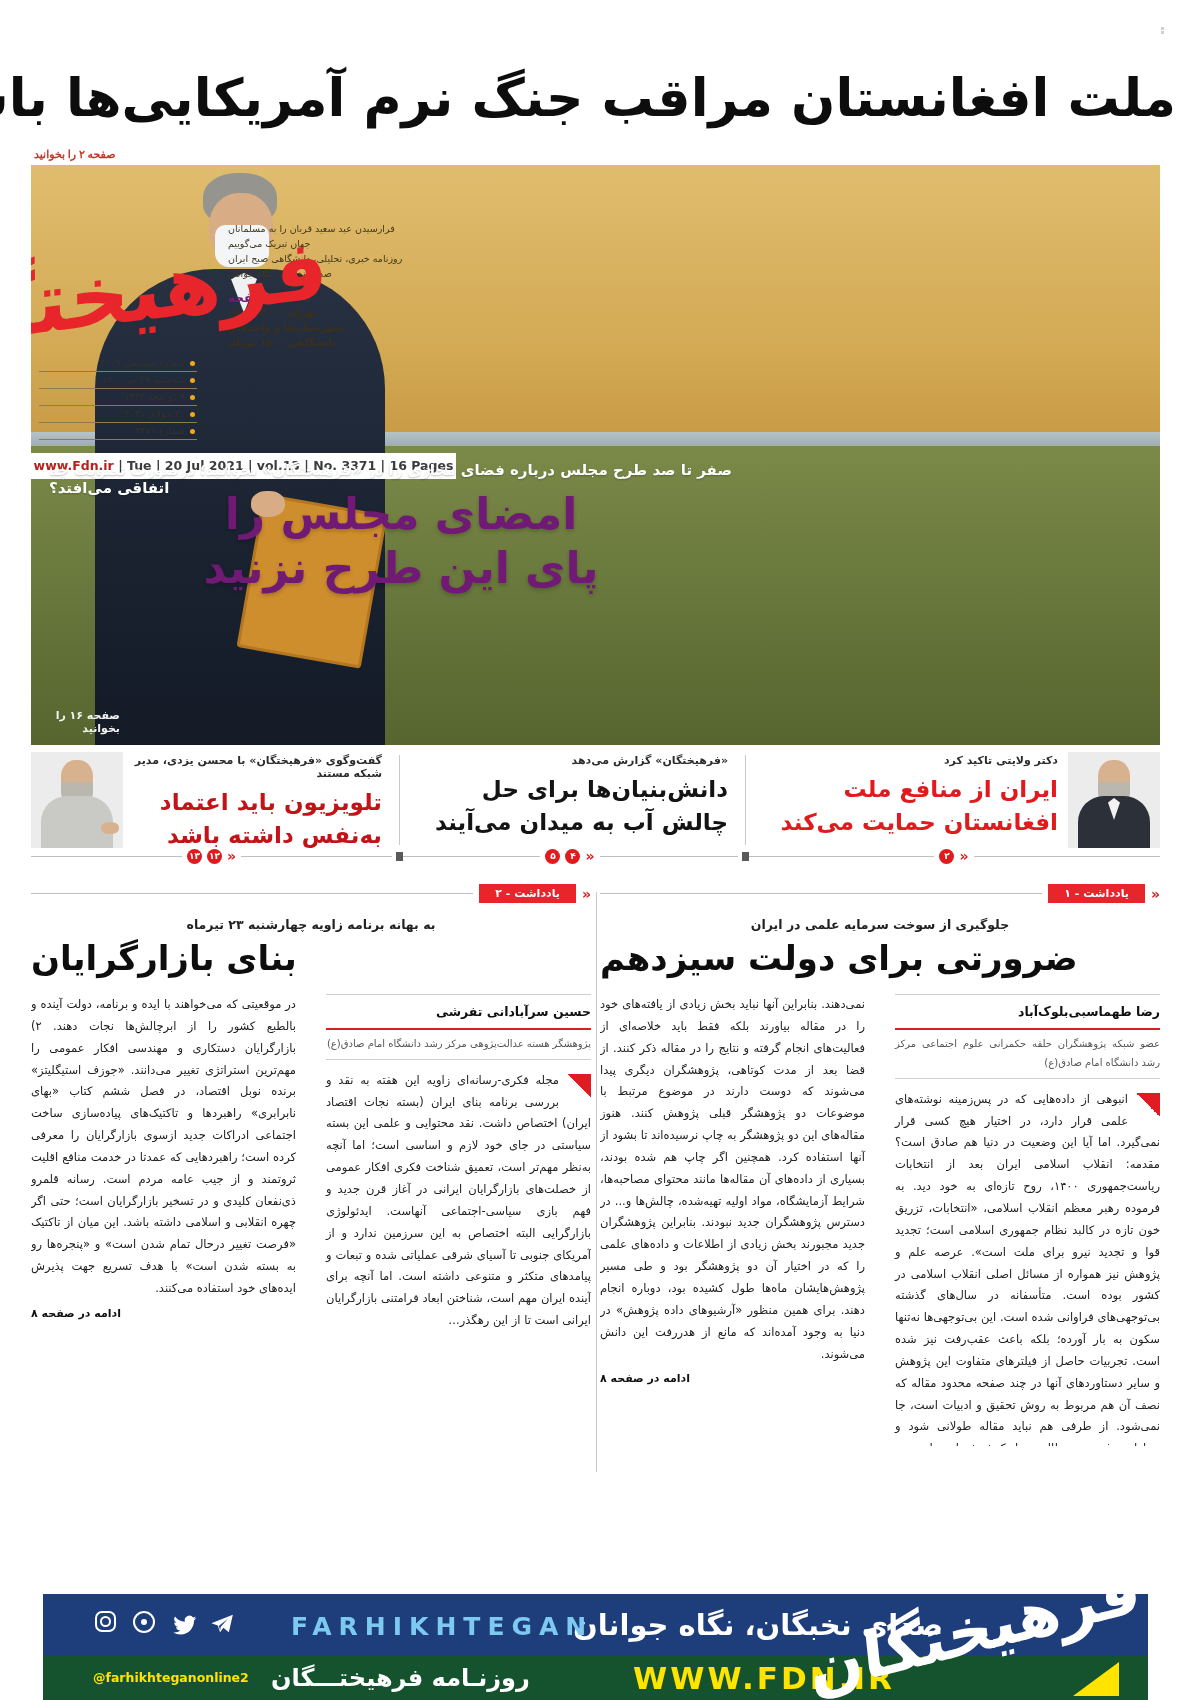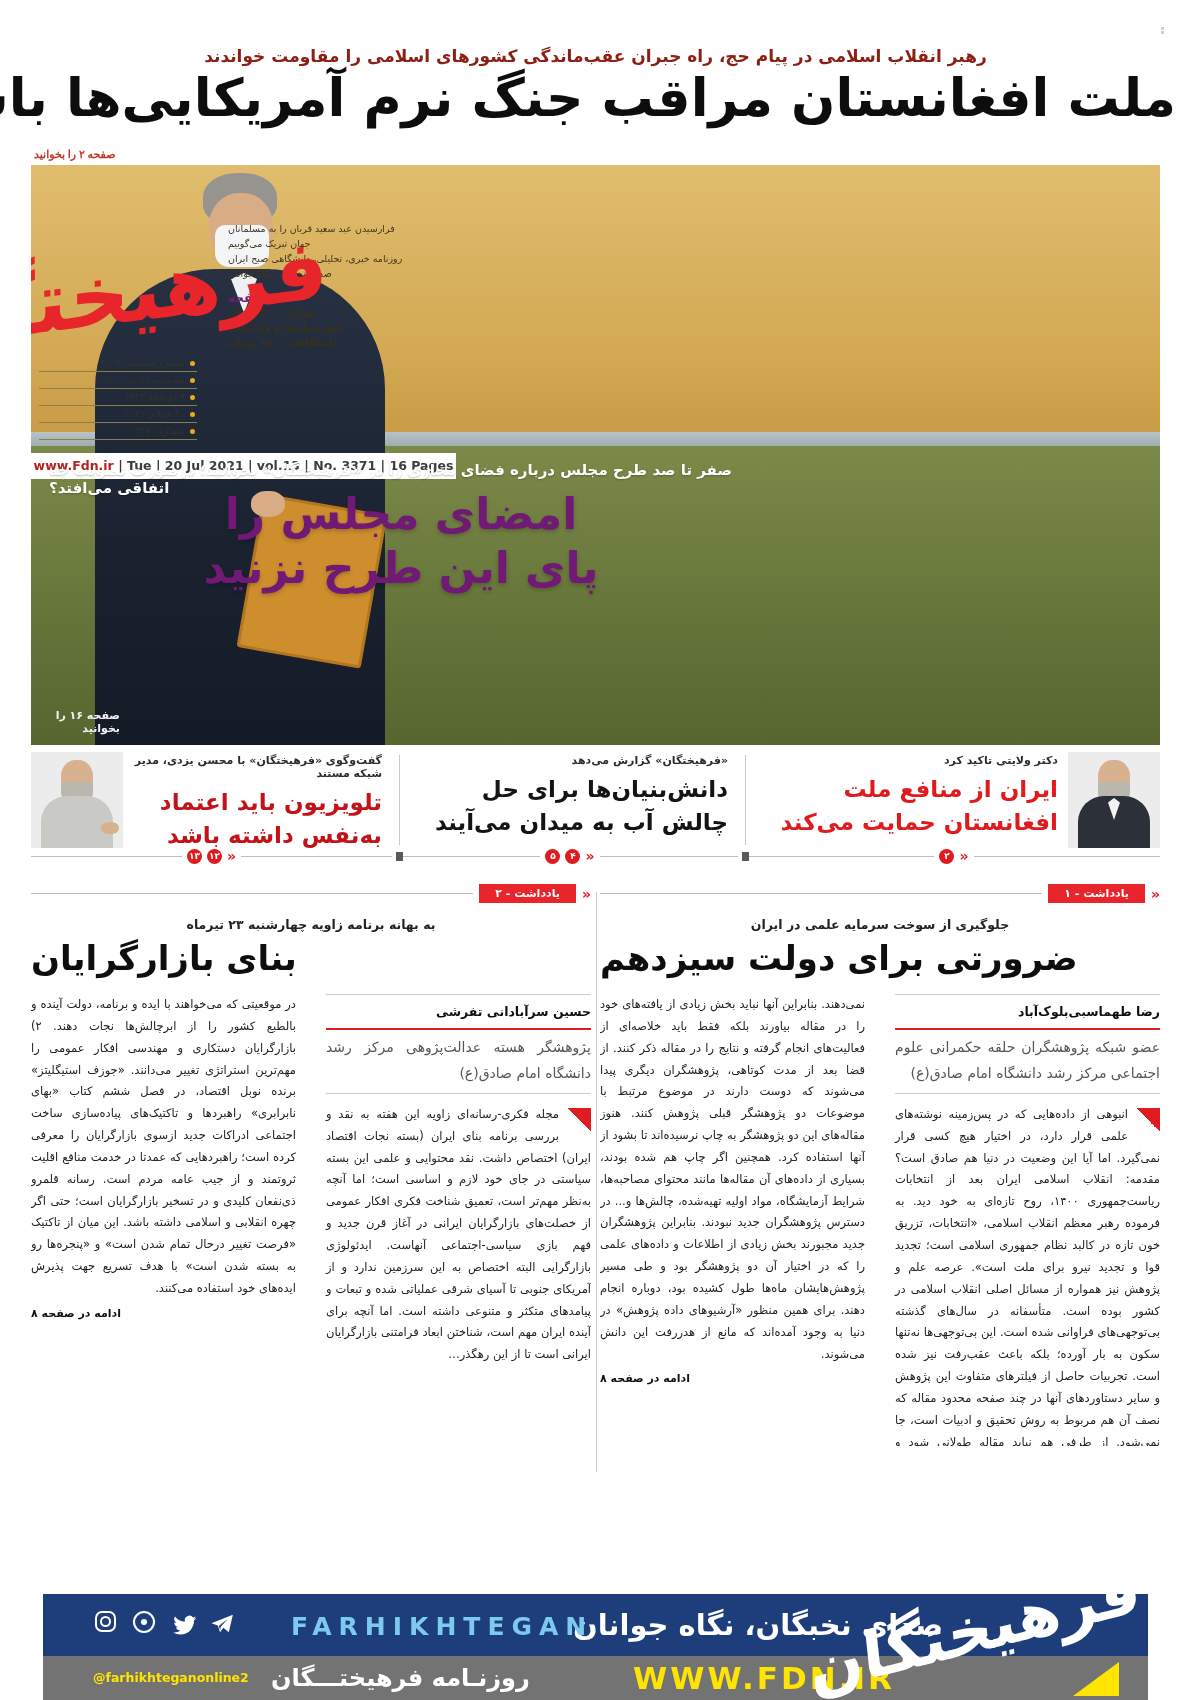--- a/index.html
+++ b/index.html
@@ -94,29 +94,29 @@
   .note-head{display:flex;align-items:center;gap:6px;}
   .note-head .ln{flex:1 1 auto;height:1px;background:#bdbdbd;}
   .chip{background:#e8252b;color:#fff;font-size:11px;font-weight:bold;padding:3px 16px;}
   .note-kicker{text-align:center;font-size:12.5px;font-weight:bold;color:#222;margin-top:14px;}
   .note-title{text-align:left;font-size:34px;font-weight:800;color:#0e0e0e;margin-top:6px;}
   .cols{display:flex;gap:30px;margin-top:16px;height:452px;overflow:hidden;}
   .col{flex:1 1 0;font-size:11.5px;line-height:1.9;text-align:justify;color:#222;}
   .byline{margin-bottom:10px;}
   .byline .nm{font-size:12.5px;font-weight:800;color:#101010;border-top:1px solid #cfcfcf;padding-top:5px;}
   .byline .rule{height:2px;background:#e11b22;margin:4px 0 4px;}
-  .byline .af{font-size:14px;color:#555;border-bottom:1px solid #cfcfcf;padding-bottom:6px;}
+  .byline .af{font-size:10px;color:#555;border-bottom:1px solid #cfcfcf;padding-bottom:6px;}
   .tri{float:right;width:24px;height:24px;margin-left:8px;margin-top:4px;
        background:linear-gradient(225deg,#e11b22 50%,rgba(0,0,0,0) 50%);}
   .cont{font-weight:800;font-size:11px;color:#111;text-align:left;margin-top:4px;}
   .lead-txt{display:inline;}
 
   
   .bar-navy{top:1594px;right:43px;width:1105px;height:62px;background:#1e3d7b;}
-  .bar-cyan{top:1656px;right:43px;width:1105px;height:44px;background:#737373;}
+  .bar-cyan{top:1656px;right:43px;width:1105px;height:44px;background:#14532d;}
   .foot-slogan{position:absolute;top:14px;right:205px;color:#ffffff;font-size:29px;font-weight:800;}
   .foot-latin{position:absolute;top:18px;left:248px;color:#7ec9ef;font-size:25px;font-weight:bold;
               letter-spacing:7px;direction:ltr;}
   .foot-icons{position:absolute;top:17px;left:52px;display:flex;gap:12px;direction:ltr;}
   .icn{width:26px;height:26px;position:relative;}
   .icn svg{width:26px;height:26px;display:block;}
   .icn-insta{border:2.5px solid #fff;border-radius:7px;width:21px;height:21px;box-sizing:border-box;}
   .icn-insta::before{content:"";position:absolute;top:4.5px;left:4.5px;width:7px;height:7px;border:2px solid #fff;border-radius:50%;}
   .icn-aparat{border:2.5px solid #fff;border-radius:50%;width:22px;height:22px;box-sizing:border-box;}
   .icn-aparat::before{content:"";position:absolute;top:8px;left:8px;width:6px;height:6px;background:#fff;border-radius:50%;}
@@ -131,21 +131,20 @@
 </head>
 <body>
 
 <div class="page">
 
   <div class="abs corner-marks">
       <i></i>
       <i></i>
     </div>
 
-  <div class="abs top-kicker">رهبر انقلاب اسلامی در پیام حج، راه جبران عقب‌ماندگی کشورهای اسلامی را مقاومت خواندند</div>
   <div class="abs main-headline">ملت افغانستان مراقب جنگ نرم آمریکایی‌ها باشند</div>
   <div class="abs read-p2">صفحه ۲ را بخوانید</div>
 
   <div class="abs photo">
     <div class="wall"></div>
     <div class="wall-strip"></div>
     <div class="turf"></div>
 
     <div class="man">
       <div class="hair"></div>

